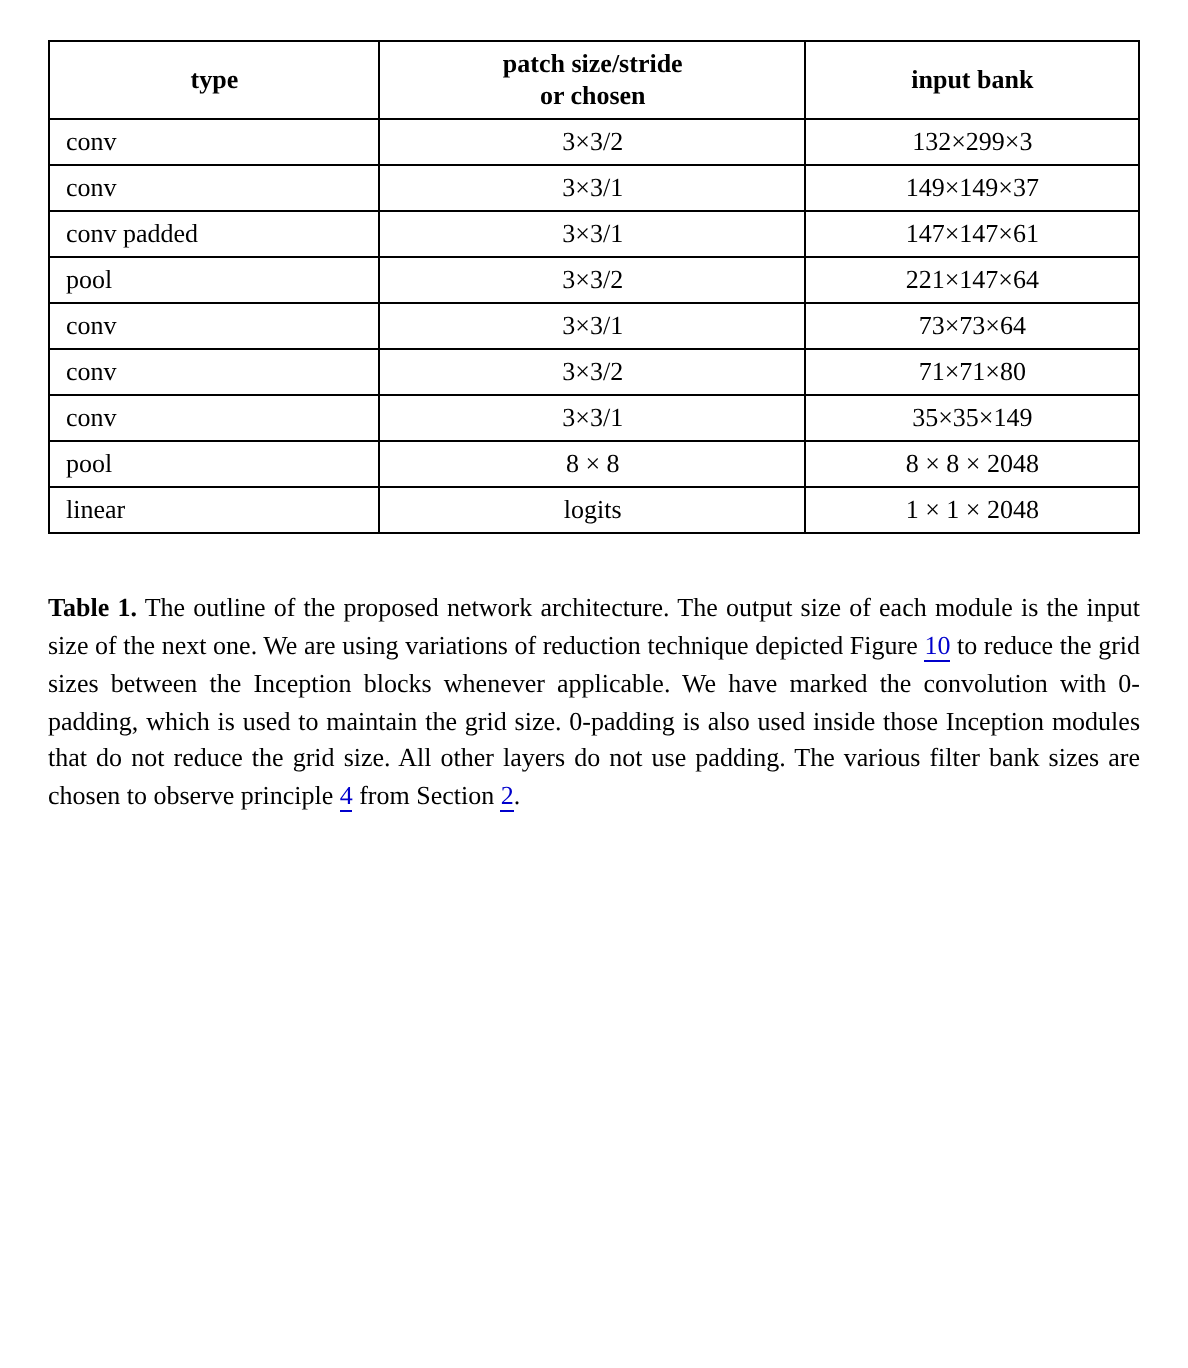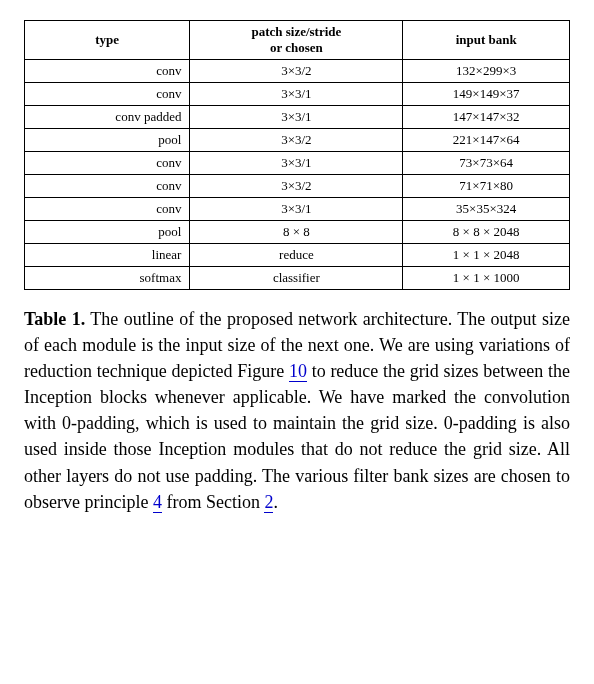--- a/index.html
+++ b/index.html
@@ -7,41 +7,41 @@
       background: #fff;
       font-family: "Times New Roman", Times, serif;
       font-size: 13px;
       padding: 20px 24px;
       width: 594px;
       min-height: 684px;
       color: #000;
     }
     .table-container {
       width: 100%;
-      margin-bottom: 16px;
+      margin-bottom: 28px;
     }
     table {
       width: 100%;
       border-collapse: collapse;
       font-size: 13px;
     }
     th, td {
       border: 1px solid #000;
       padding: 3px 8px;
       text-align: center;
       vertical-align: middle;
     }
     th {
       font-weight: bold;
     }
     td.left-col {
-      text-align: right;
+      text-align: left;
     }
     .caption {
-      font-size: 18px;
+      font-size: 13px;
       line-height: 1.45;
       text-align: justify;
       margin-top: 4px;
     }
     .link {
       color: #0000cc;
       text-decoration: none;
       border-bottom: 1px solid #0000cc;
     }
     .link-red {
@@ -73,56 +73,51 @@
           <td>132×299×3</td>
         </tr>
         <tr>
           <td class="left-col">conv</td>
           <td>3×3/1</td>
           <td>149×149×37</td>
         </tr>
         <tr>
           <td class="left-col">conv padded</td>
           <td>3×3/1</td>
-          <td>147×147×32</td>
+          <td>147×147×61</td>
         </tr>
         <tr>
           <td class="left-col">pool</td>
           <td>3×3/2</td>
           <td>221×147×64</td>
         </tr>
         <tr>
           <td class="left-col">conv</td>
           <td>3×3/1</td>
           <td>73×73×64</td>
         </tr>
         <tr>
           <td class="left-col">conv</td>
           <td>3×3/2</td>
           <td>71×71×80</td>
         </tr>
         <tr>
           <td class="left-col">conv</td>
           <td>3×3/1</td>
-          <td>35×35×324</td>
+          <td>35×35×149</td>
         </tr>
         <tr>
           <td class="left-col">pool</td>
           <td>8 × 8</td>
           <td>8 × 8 × 2048</td>
         </tr>
         <tr>
           <td class="left-col">linear</td>
-          <td>reduce</td>
+          <td>logits</td>
           <td>1 × 1 × 2048</td>
-        </tr>
-        <tr>
-          <td class="left-col">softmax</td>
-          <td>classifier</td>
-          <td>1 × 1 × 1000</td>
         </tr>
       </tbody>
   </table>
 </div>
 
 <div class="caption">
   <strong>Table 1.</strong>
   <span> The outline of the proposed network architecture.  The output size of each module is the input size of the next one.  We are using variations of reduction technique depicted Figure </span><a class="link">10</a><span> to reduce the grid sizes between the Inception blocks whenever applicable.  We have marked the convolution with 0-padding, which is used to maintain the grid size.  0-padding is also used inside those Inception modules that do not reduce the grid size.  All other layers do not use padding.  The various filter bank sizes are chosen to observe principle </span><a class="link">4</a><span> from Section </span><a class="link">2</a><span>.</span>
 </div>
 

